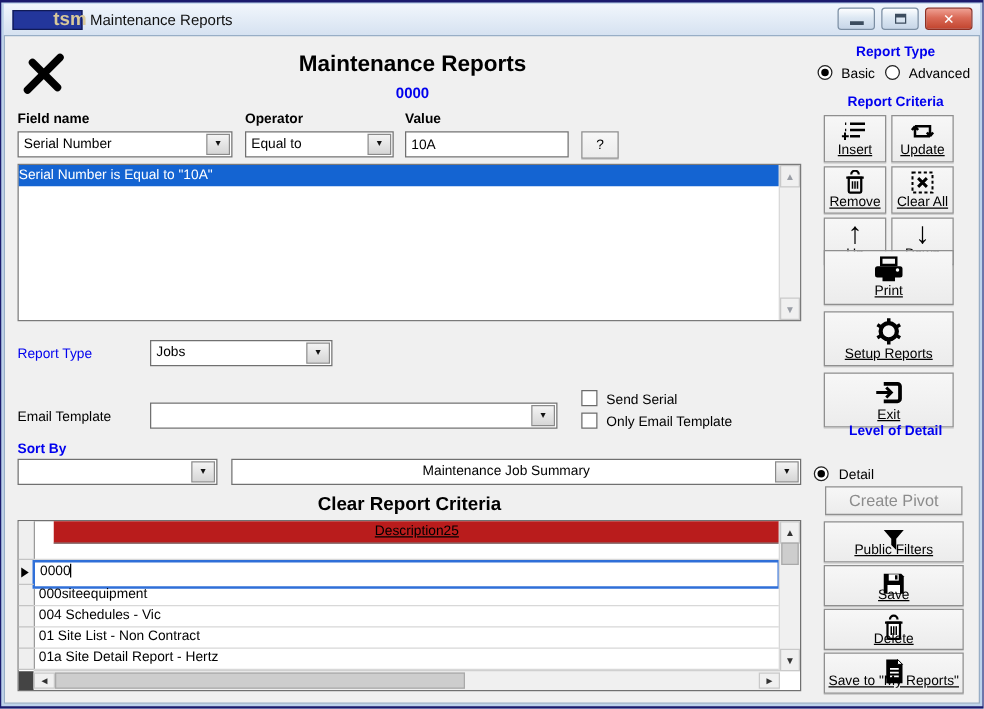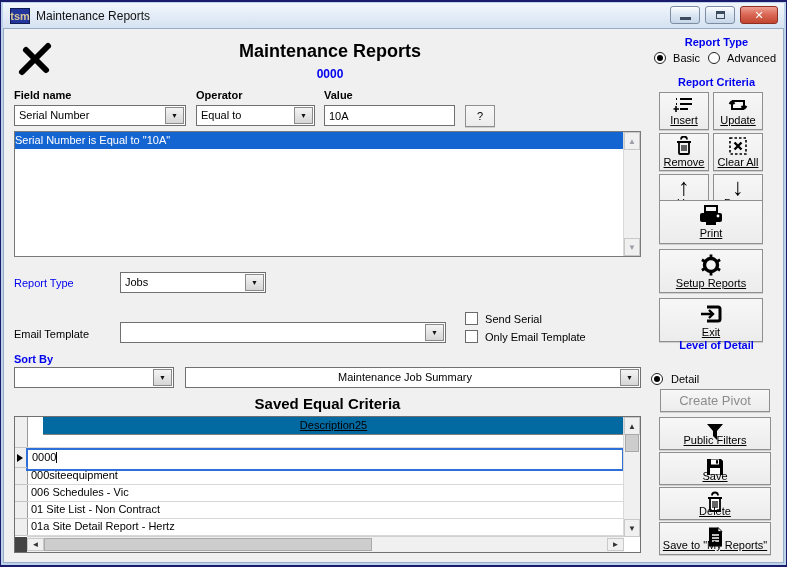--- a/index.html
+++ b/index.html
@@ -1,20 +1,20 @@
 <!DOCTYPE html>
 <html><head>
 <meta charset="utf-8">
 <style>
   html,body{margin:0;padding:0;}
   body{font-family:"Liberation Sans","DejaVu Sans",sans-serif;background:#fff;}
   .stage{position:relative;width:787px;height:567px;overflow:hidden;}
   .window{position:absolute;inset:0;background:#bdd3eb;border:2px solid #1b1b6e;border-left-width:1px;border-right-width:1px;box-sizing:border-box;}
   .titlebar{position:absolute;left:2px;top:1px;right:2px;height:25px;background:linear-gradient(#f1f6fc,#d6e2f1);display:flex;align-items:center;padding-left:7px;}
-  .app-icon{width:18px;height:14px;background:#23369b;color:#d9c99a;font-size:11px;font-weight:bold;display:flex;align-items:center;justify-content:center;border:1px solid #101a55;margin-right:6px;letter-spacing:0;}
+  .app-icon{width:18px;height:14px;background:#23369b;color:#d9c99a;font-size:15px;font-weight:bold;display:flex;align-items:center;justify-content:center;border:1px solid #101a55;margin-right:6px;letter-spacing:0;padding-left:36px;}
   .title-text{font-size:12px;color:#111;}
   .winbtns{position:absolute;right:6px;top:3px;display:flex;gap:5px;}
   .wbtn{width:30px;height:18px;border:1px solid #7b8ea3;border-radius:3px;background:linear-gradient(#fdfeff,#dde8f3 45%,#c7d6e8);display:flex;align-items:center;justify-content:center;box-sizing:border-box;}
   .wbtn.close{width:38px;background:linear-gradient(#efa093,#da6a57 45%,#c2452f);border-color:#8e2f23;color:#fff;font-weight:bold;font-size:11px;}
   .glyph-min{width:11px;height:3px;background:#3c4c5e;margin-top:6px;}
   .glyph-max{width:9px;height:8px;border:1px solid #3c4c5e;border-top-width:3px;box-sizing:border-box;}
   .client{position:absolute;left:2px;top:26px;right:2px;bottom:2px;background:#f0f0f0;border:1px solid #98aec6;box-sizing:border-box;font-size:11px;color:#000;}
   .abs{position:absolute;box-sizing:border-box;}
   .blue{color:#0000ee;}
   .bold{font-weight:bold;}
@@ -37,21 +37,21 @@
   .ubl{text-decoration:underline;}
   .icon-wrap{line-height:0;}
   .arrow-glyph{font-size:24px;line-height:20px;font-weight:bold;}
   
   .radio{width:12px;height:12px;border-radius:50%;border:1px solid #222;background:#fff;display:inline-block;position:relative;vertical-align:-2px;box-sizing:border-box;}
   .radio.sel::after{content:"";position:absolute;left:2px;top:2px;width:6px;height:6px;border-radius:50%;background:#000;}
   .cbx{width:13px;height:13px;border:1px solid #6a6a6a;background:#fff;display:inline-block;vertical-align:-2px;box-sizing:border-box;}
   
   .grid{background:#fff;border:1px solid #707070;}
   .g-selcol{position:absolute;left:0;top:0;bottom:16px;width:12px;background:#efefef;border-right:1px solid #9a9a9a;}
-  .g-head{position:absolute;left:12px;right:16px;top:0;height:17px;border-bottom:1px solid #808080;text-align:center;line-height:17px;text-decoration:underline;background:#0369a1;white-space:nowrap;overflow:hidden;margin-left:16px;}
+  .g-head{position:absolute;left:12px;right:16px;top:0;height:17px;border-bottom:1px solid #808080;text-align:center;line-height:17px;text-decoration:underline;background:#b91c1c;white-space:nowrap;overflow:hidden;margin-left:16px;}
   .g-row{position:absolute;left:12px;right:16px;height:17px;line-height:17px;padding-left:4px;border-bottom:1px solid #d8d8d8;white-space:nowrap;overflow:hidden;}
   .g-active{position:absolute;left:11px;right:16px;height:19px;border:2px solid #2f6fd8;background:#fff;line-height:15px;padding-left:4px;}
   .caret{display:inline-block;width:1px;height:11px;background:#000;vertical-align:-2px;}
   .g-marker{position:absolute;left:2px;width:0;height:0;border-left:6px solid #000;border-top:4px solid transparent;border-bottom:4px solid transparent;}
   .g-rowline{position:absolute;left:0;width:12px;height:1px;background:#c4c4c4;}
   .sb-h{position:absolute;left:12px;right:16px;bottom:0;height:15px;background:#f0f0f0;border-top:1px solid #d0d0d0;}
   .sb-h .hbtn{position:absolute;top:1px;bottom:1px;width:15px;border:1px solid #c9c9c9;background:#f0f0f0;display:flex;align-items:center;justify-content:center;font-size:8px;color:#333;}
   .thumb{background:#cdcdcd;border:1px solid #a9a9a9;}
   .corner{position:absolute;left:0;bottom:0;width:12px;height:15px;background:#444;}
 </style>
@@ -135,29 +135,29 @@
     <div class="abs bold blue" style="left:10px;top:324px;">Sort By</div>
     <div class="abs combo" style="left:10px;top:338px;width:160px;">
       <span class="val"></span>
       <span class="drop">▼</span>
     </div>
     <div class="abs combo" style="left:181px;top:338px;width:456px;">
       <span class="val center">Maintenance Job Summary</span>
       <span class="drop">▼</span>
     </div>
 
-    <div class="abs ctr bold" style="left:10px;top:366px;width:627px;font-size:15px;">Saved Equal Criteria</div>
+    <div class="abs ctr bold" style="left:10px;top:366px;width:627px;font-size:15px;">Clear Report Criteria</div>
     <div class="abs grid" style="left:10px;top:387px;width:627px;height:137px;">
       <div class="g-selcol"></div>
       <div class="g-head">Description25</div>
       <div class="g-row" style="top:17px;height:13px;"></div>
       <div class="g-active" style="top:31px;"><span>0000</span><span class="caret"></span></div>
       <div class="g-marker" style="top:37px;"></div>
       <div class="g-row" style="top:50px;">000siteequipment</div>
-      <div class="g-row" style="top:67px;">006 Schedules - Vic</div>
+      <div class="g-row" style="top:67px;">004 Schedules - Vic</div>
       <div class="g-row" style="top:84px;">01 Site List - Non Contract</div>
       <div class="g-row" style="top:101px;">01a Site Detail Report - Hertz</div>
       <div class="g-row" style="top:118px;height:4px;line-height:14px;border-bottom:none;">01site List - Act</div>
       <div class="g-rowline" style="top:30px;"></div>
       <div class="g-rowline" style="top:50px;"></div>
       <div class="g-rowline" style="top:67px;"></div>
       <div class="g-rowline" style="top:84px;"></div>
       <div class="g-rowline" style="top:101px;"></div>
       <div class="g-rowline" style="top:118px;"></div>
       <div class="sb-v" style="bottom:15px;">

